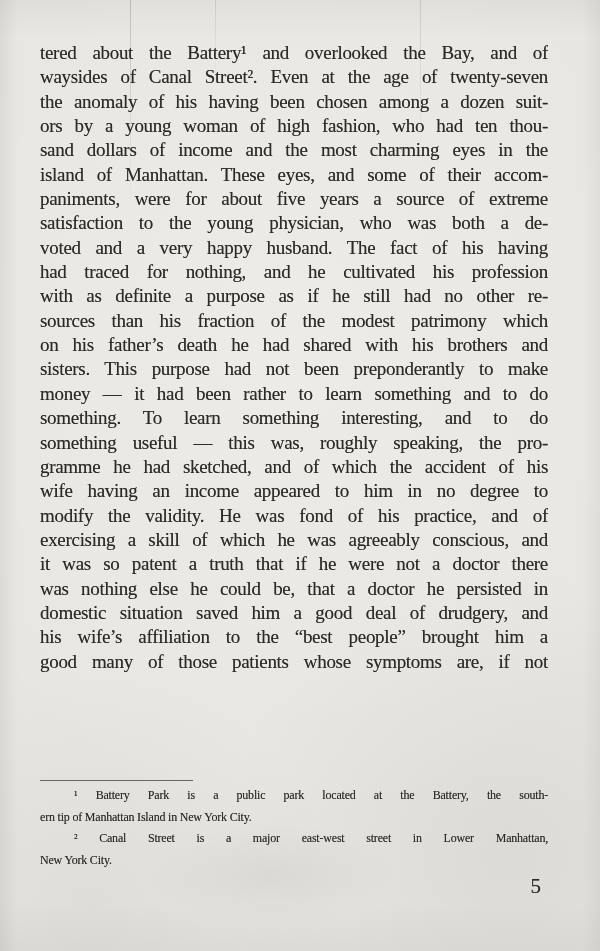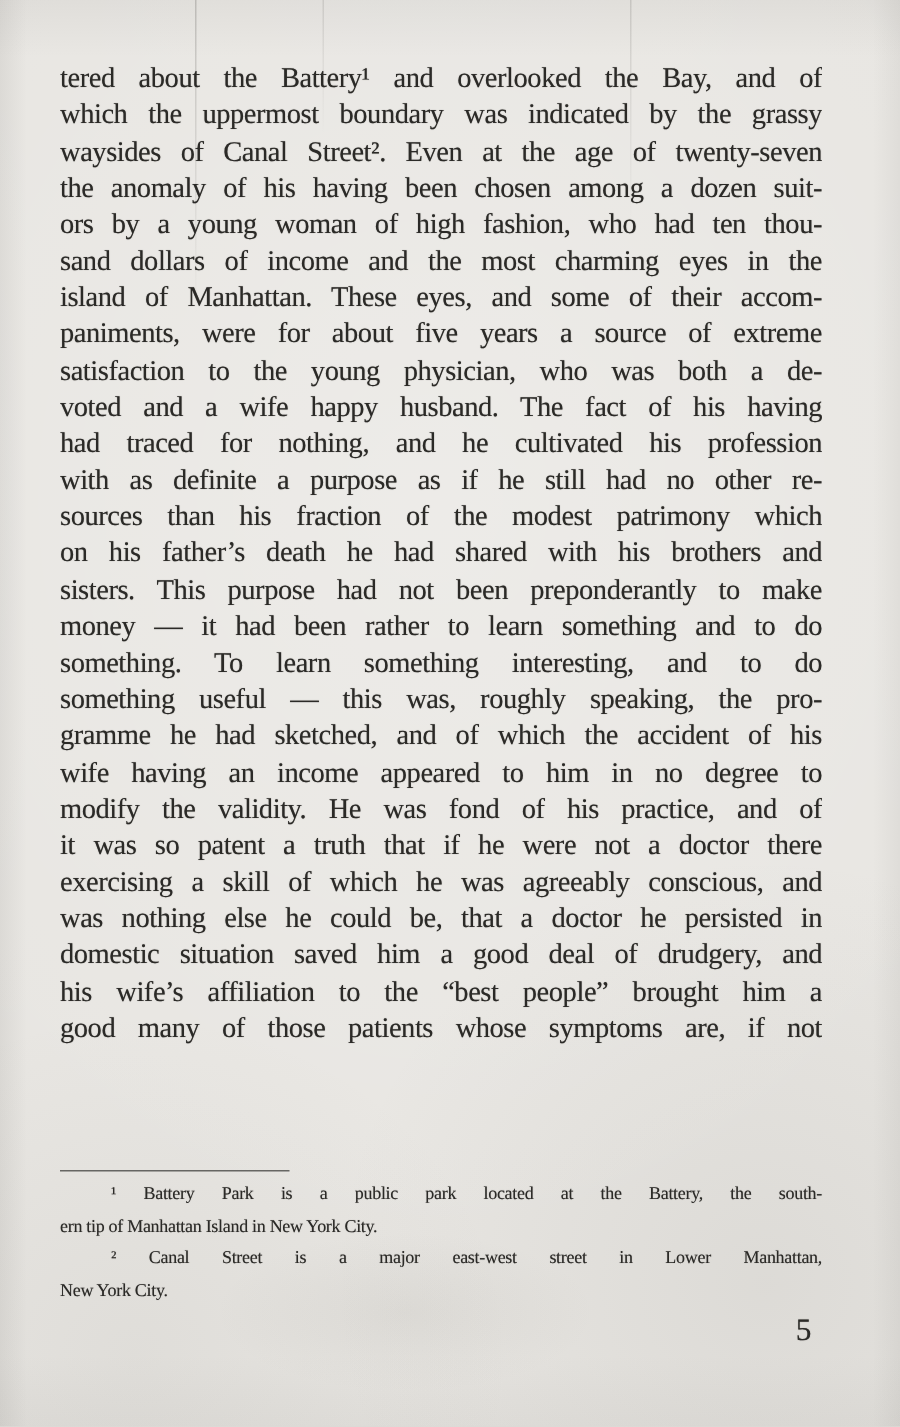--- a/index.html
+++ b/index.html
@@ -82,42 +82,41 @@
 </head>
 <body>
 
 <div class="page">
   <div class="crease crease-1"></div>
   <div class="crease crease-2"></div>
   <div class="crease crease-3"></div>
 
   <div class="body-text">
       <div class="line">tered about the Battery¹ and overlooked the Bay, and of</div>
-      <div class="line">which the uppermost boundary was indicated by the grassy</div>
       <div class="line">waysides of Canal Street². Even at the age of twenty-seven</div>
       <div class="line">the anomaly of his having been chosen among a dozen suit-</div>
       <div class="line">ors by a young woman of high fashion, who had ten thou-</div>
       <div class="line">sand dollars of income and the most charming eyes in the</div>
       <div class="line">island of Manhattan. These eyes, and some of their accom-</div>
       <div class="line">paniments, were for about five years a source of extreme</div>
       <div class="line">satisfaction to the young physician, who was both a de-</div>
-      <div class="line">voted and a wife happy husband. The fact of his having</div>
+      <div class="line">voted and a very happy husband. The fact of his having</div>
       <div class="line">had traced for nothing, and he cultivated his profession</div>
       <div class="line">with as definite a purpose as if he still had no other re-</div>
       <div class="line">sources than his fraction of the modest patrimony which</div>
       <div class="line">on his father’s death he had shared with his brothers and</div>
       <div class="line">sisters. This purpose had not been preponderantly to make</div>
       <div class="line">money — it had been rather to learn something and to do</div>
       <div class="line">something. To learn something interesting, and to do</div>
       <div class="line">something useful — this was, roughly speaking, the pro-</div>
       <div class="line">gramme he had sketched, and of which the accident of his</div>
       <div class="line">wife having an income appeared to him in no degree to</div>
       <div class="line">modify the validity. He was fond of his practice, and of</div>
+      <div class="line">exercising a skill of which he was agreeably conscious, and</div>
       <div class="line">it was so patent a truth that if he were not a doctor there</div>
-      <div class="line">exercising a skill of which he was agreeably conscious, and</div>
       <div class="line">was nothing else he could be, that a doctor he persisted in</div>
       <div class="line">domestic situation saved him a good deal of drudgery, and</div>
       <div class="line">his wife’s affiliation to the “best people” brought him a</div>
       <div class="line">good many of those patients whose symptoms are, if not</div>
     </div>
 
   <div class="fn-rule"></div>
 
   <div class="footnotes">
     <div class="fn-line fn-first">¹ Battery Park is a public park located at the Battery, the south-</div>

